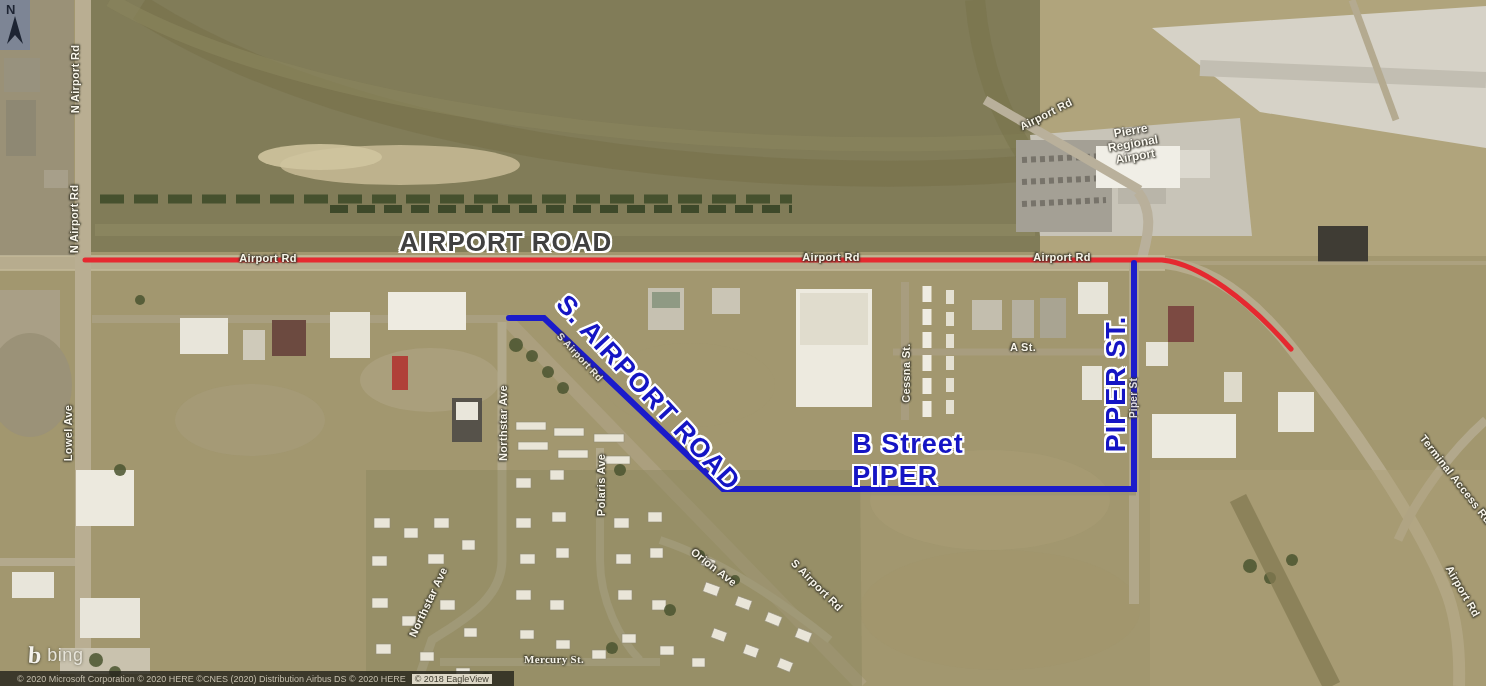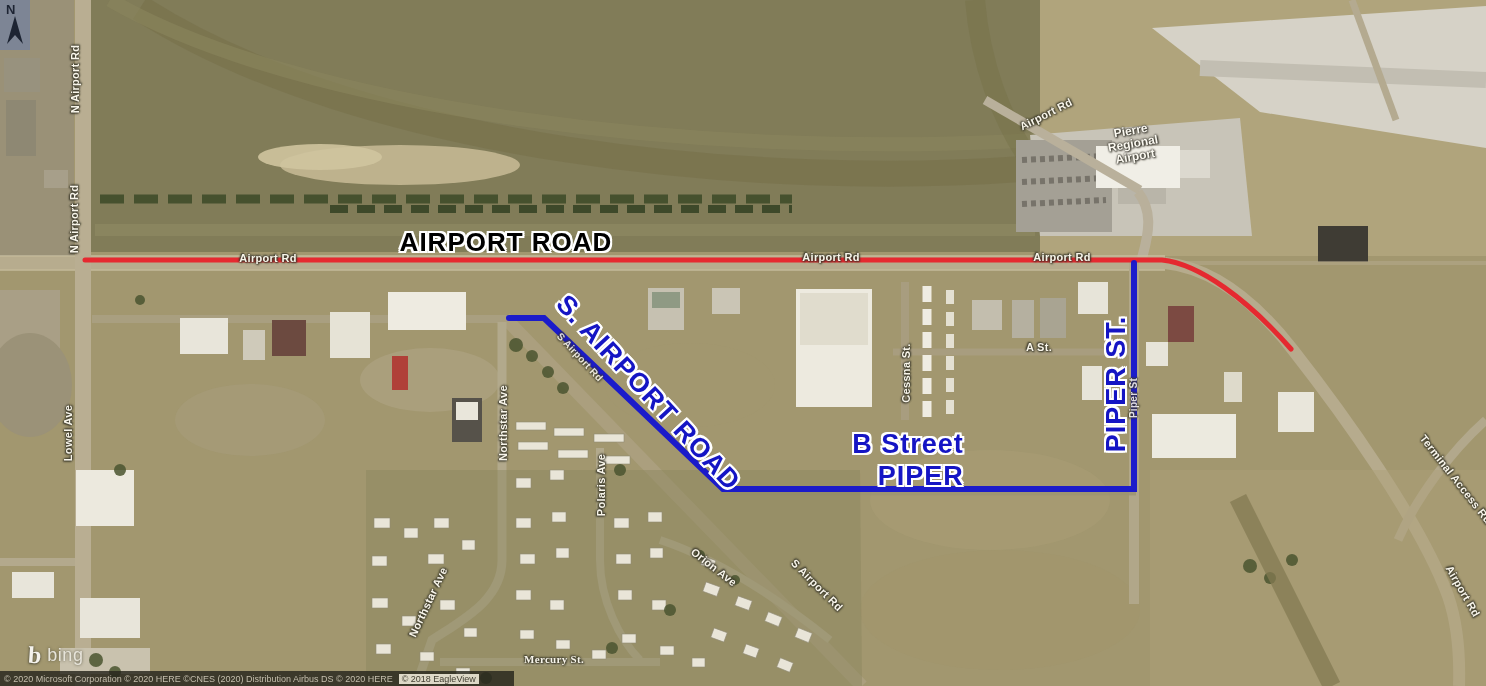--- a/index.html
+++ b/index.html
@@ -18,41 +18,41 @@
   }
   .sm.tiny{font-size:10px;opacity:.88;}
   
   .big{
     position:absolute;white-space:nowrap;font-weight:bold;
     font-family:"Liberation Sans",sans-serif;letter-spacing:1px;
     transform:translate(-50%,-50%) rotate(var(--r,0deg));
     text-shadow:-2px -2px 0 #fff,0 -2px 0 #fff,2px -2px 0 #fff,-2px 0 0 #fff,
                  2px 0 0 #fff,-2px 2px 0 #fff,0 2px 0 #fff,2px 2px 0 #fff;
   }
-  .lbl-red{color:#000000;}
+  .lbl-red{color:#404040;}
   .lbl-blue{color:#1515c4;}
   .poi{
     position:absolute;text-align:center;pointer-events:none;
     font:bold 12px "Liberation Sans",sans-serif;color:#fbf9f1;line-height:13px;
     text-shadow:0 0 2px #35332a,0 0 2px #35332a,1px 1px 2px #35332a;
     transform:translate(-50%,-50%) rotate(-10deg);
   }
   .compass{position:absolute;left:0;top:0;}
   .bing{position:absolute;left:28px;top:644px;display:flex;align-items:center;gap:6px;}
   .bing-b{
     font:bold 24px "Liberation Serif",serif;color:#f4f2ec;line-height:22px;
     text-shadow:0 0 3px #55523f,0 1px 2px #55523f;transform:skewX(-4deg);
   }
   .bing-word{
     font:18px "Liberation Sans",sans-serif;color:#e7e4da;letter-spacing:.5px;
     text-shadow:0 0 3px #55523f;
   }
   .copybar{
     position:absolute;left:0;top:671px;width:514px;height:15px;
-    background:rgba(38,36,28,.82);display:flex;align-items:center;padding-left:4px;box-sizing:border-box;
+    background:rgba(38,36,28,.82);display:flex;align-items:center;padding-left:17px;box-sizing:border-box;
   }
   .copytext{font:9px "Liberation Sans",sans-serif;color:#c4bead;white-space:nowrap;}
   .copybadge{
     margin-left:6px;background:#ddd8c7;color:#403d30;font:9px "Liberation Sans",sans-serif;
     padding:0 3px;white-space:nowrap;
   }
 </style>
 </head>
 <body>
 
@@ -234,36 +234,36 @@
 
   <svg class="routes" width="1486" height="686" viewBox="0 0 1486 686">
     <path d="M85 260 H1162 C1200 264 1248 300 1291 349" fill="none" stroke-width="5" stroke-linecap="round" opacity="0.95" stroke="#e8222b"></path>
     <path d="M509 318 H544 L723 489 H1134 V263" fill="none" stroke-width="6" stroke-linecap="round" stroke-linejoin="miter" opacity="0.95" stroke="#1414cf"></path>
   </svg>
 
   <div class="big lbl-red" style="left:506px;top:242px;font-size:26px;">AIRPORT ROAD</div>
 
   <div class="big lbl-blue" style="left:648px;top:393px;font-size:27px;--r:47deg;">S. AIRPORT ROAD</div>
 
-  <div class="big lbl-blue" style="left:908px;top:460px;font-size:27px;line-height:32px;text-align:right;">
+  <div class="big lbl-blue" style="left:908px;top:460px;font-size:27px;line-height:32px;text-align:left;">
     <div>B Street</div>
     <div>PIPER</div>
   </div>
 
   <div class="big lbl-blue" style="left:1116px;top:384px;font-size:27px;--r:-90deg;">PIPER ST.</div>
 
   <div class="sm" style="left:75px;top:79px;--r:-90deg">N Airport Rd</div>
   <div class="sm" style="left:74px;top:219px;--r:-90deg">N Airport Rd</div>
   <div class="sm" style="left:68px;top:433px;--r:-90deg">Lowel Ave</div>
   <div class="sm" style="left:268px;top:258px;">Airport Rd</div>
   <div class="sm" style="left:831px;top:257px;">Airport Rd</div>
   <div class="sm" style="left:1062px;top:257px;">Airport Rd</div>
   <div class="sm" style="left:1046px;top:114px;--r:-27deg">Airport Rd</div>
   <div class="sm" style="left:1463px;top:591px;--r:60deg">Airport Rd</div>
-  <div class="sm" style="left:1023px;top:347px;margin-left:16px;">A St.</div>
+  <div class="sm" style="left:1023px;top:347px;">A St.</div>
   <div class="sm" style="left:906px;top:373px;--r:-90deg">Cessna St.</div>
   <div class="sm" style="left:503px;top:423px;--r:-90deg">Northstar Ave</div>
   <div class="sm" style="left:428px;top:602px;--r:-65deg">Northstar Ave</div>
   <div class="sm" style="left:601px;top:485px;--r:-90deg">Polaris Ave</div>
   <div class="sm" style="left:714px;top:567px;--r:38deg">Orion Ave</div>
   <div class="sm" style="left:554px;top:659px;font-family:Liberation Serif, serif;">Mercury St.</div>
   <div class="sm" style="left:817px;top:585px;--r:45deg">S Airport Rd</div>
   <div class="sm" style="left:1456px;top:479px;--r:52deg">Terminal Access Rd</div>
   <div class="sm tiny" style="left:580px;top:357px;--r:47deg">S Airport Rd</div>
   <div class="sm tiny" style="left:1133px;top:398px;--r:-90deg">Piper St</div>

